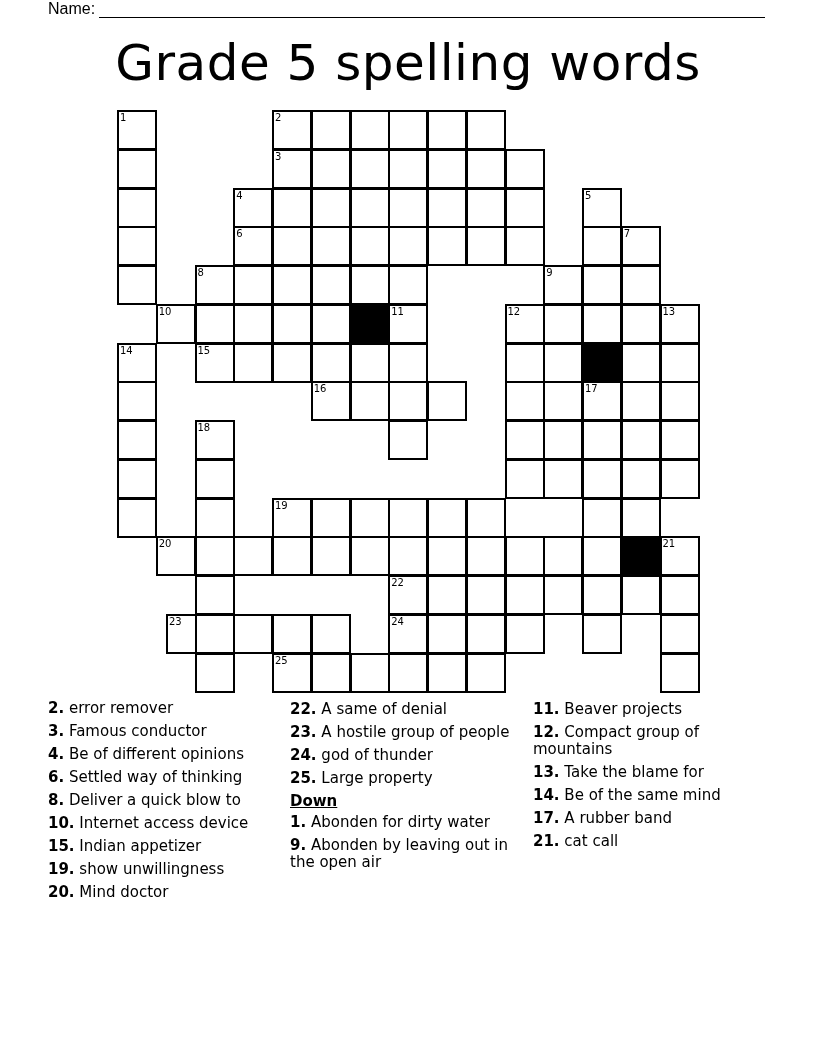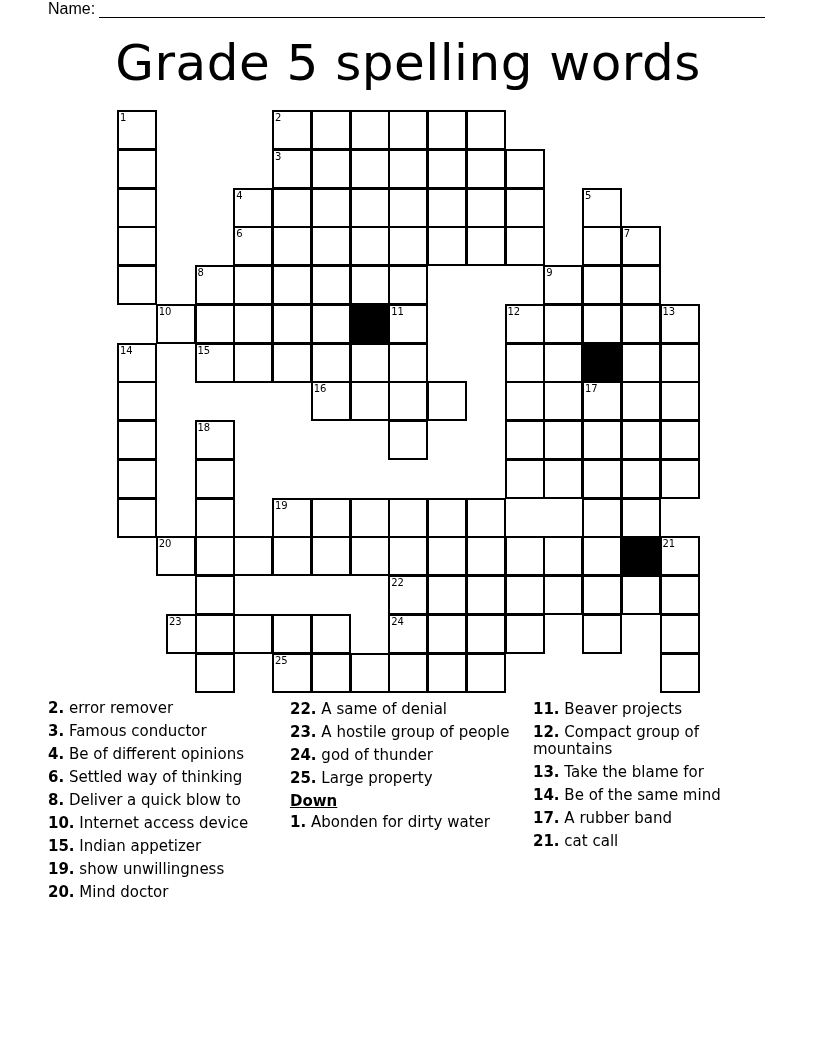--- a/index.html
+++ b/index.html
@@ -246,20 +246,21 @@
 <div class="clues col2">
   <div class="clue-list">
       <div class="clue"><span class="cnum">22.</span> <span>A same of denial</span></div>
       <div class="clue"><span class="cnum">23.</span> <span>A hostile group of people</span></div>
       <div class="clue"><span class="cnum">24.</span> <span>god of thunder</span></div>
       <div class="clue"><span class="cnum">25.</span> <span>Large property</span></div>
     </div>
   <span class="heading">Down</span>
   <div class="clue-list">
       <div class="clue"><span class="cnum">1.</span> <span>Abonden for dirty water</span></div>
+      <div class="clue"><span class="cnum">9.</span> <span>Abonden by leaving out in the open air</span></div>
     </div>
 </div>
 
 <div class="clues col3">
   <div class="clue-list">
       <div class="clue"><span class="cnum">11.</span> <span>Beaver projects</span></div>
       <div class="clue"><span class="cnum">12.</span> <span>Compact group of mountains</span></div>
       <div class="clue"><span class="cnum">13.</span> <span>Take the blame for</span></div>
       <div class="clue"><span class="cnum">14.</span> <span>Be of the same mind</span></div>
       <div class="clue"><span class="cnum">17.</span> <span>A rubber band</span></div>

